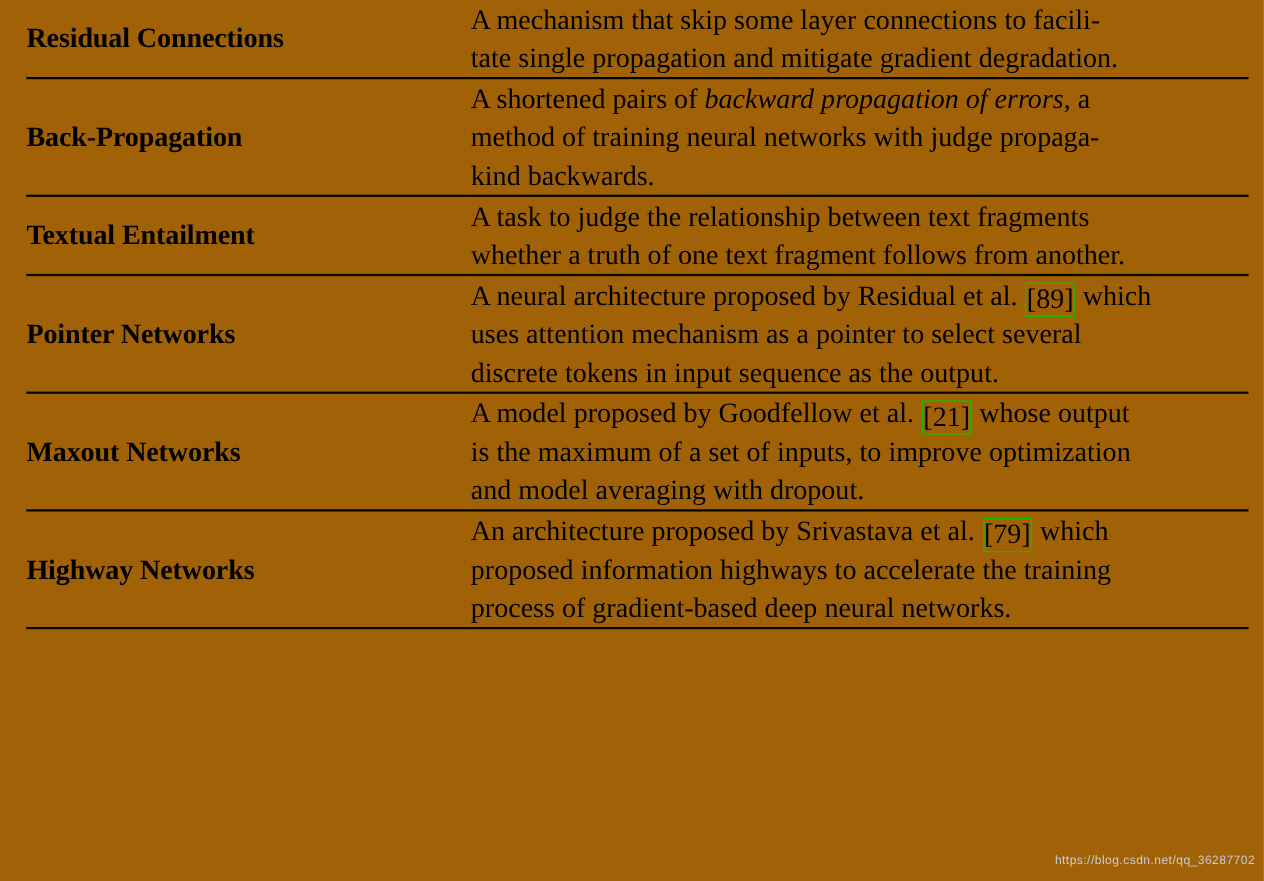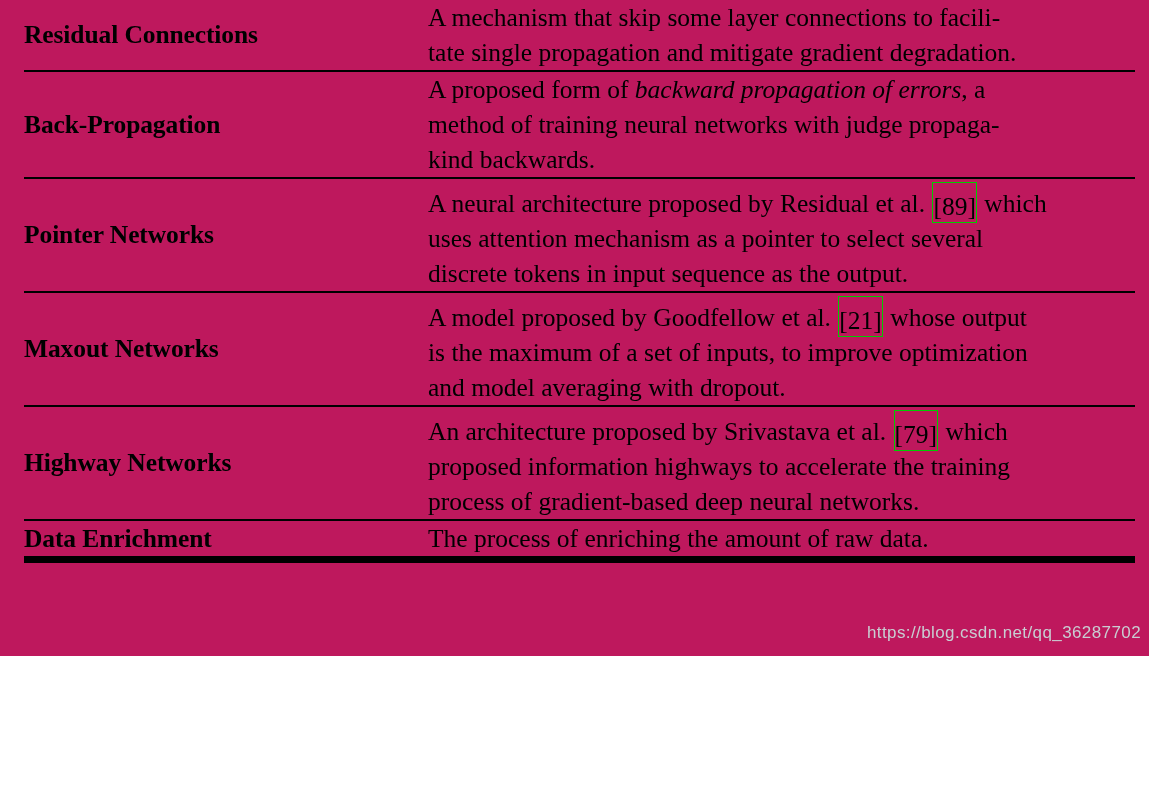--- a/index.html
+++ b/index.html
@@ -9,22 +9,22 @@
     background: #ffffff;
   }
   body {
     font-family: "Liberation Serif", "DejaVu Serif", serif;
     color: #000000;
     -webkit-font-smoothing: antialiased;
   }
   #page {
     position: relative;
     width: 1149px;
-    height: 656px;
-    background: #be185d;
+    height: 801px;
+    background: #a16207;
     overflow: hidden;
     box-sizing: border-box;
   }
   table.glossary {
     width: 1111px;
     margin: 0 0 0 24px;
     border-collapse: collapse;
     table-layout: fixed;
   }
   table.glossary col.c-term  { width: 404px; }
@@ -60,33 +60,33 @@
   .def-inner { display: block; }
   .def-line  { display: block; white-space: nowrap; }
 
   em.it { font-style: italic; }
 
   
   span.cite {
     display: inline-block;
     border: 1.5px solid #00cc00;
     line-height: 1;
-    padding: 11px 0 2px 0;
+    padding: 1px 0 2px 0;
     margin: 0 1px;
     position: relative;
     top: 3px;
   }
 
   
   #watermark {
     position: absolute;
     right: 8px;
     bottom: 13px;
     font-family: "Liberation Sans", "DejaVu Sans", sans-serif;
-    font-size: 17px;
+    font-size: 11px;
     color: #c9cdd2;
     letter-spacing: 0.4px;
     white-space: nowrap;
     pointer-events: none;
     user-select: none;
   }
 </style>
 </head>
 <body>
 
@@ -104,23 +104,32 @@
             <span class="def-inner">
               <span class="def-line"><span>A mechanism that skip some layer connections to facili-</span></span>
               <span class="def-line"><span>tate single propagation and mitigate gradient degradation.</span></span>
             </span>
           </td>
         </tr>
         <tr class="row">
           <td class="term">Back-Propagation</td>
           <td class="def">
             <span class="def-inner">
-              <span class="def-line"><span>A proposed form of </span><em class="it">backward propagation of errors</em><span>, a</span></span>
+              <span class="def-line"><span>A shortened pairs of </span><em class="it">backward propagation of errors</em><span>, a</span></span>
               <span class="def-line"><span>method of training neural networks with judge propaga-</span></span>
               <span class="def-line"><span>kind backwards.</span></span>
+            </span>
+          </td>
+        </tr>
+        <tr class="row">
+          <td class="term">Textual Entailment</td>
+          <td class="def">
+            <span class="def-inner">
+              <span class="def-line"><span>A task to judge the relationship between text fragments</span></span>
+              <span class="def-line"><span>whether a truth of one text fragment follows from another.</span></span>
             </span>
           </td>
         </tr>
         <tr class="row">
           <td class="term">Pointer Networks</td>
           <td class="def">
             <span class="def-inner">
               <span class="def-line"><span>A neural architecture proposed by Residual et al. </span><span class="cite">[89]</span><span> which</span></span>
               <span class="def-line"><span>uses attention mechanism as a pointer to select several</span></span>
               <span class="def-line"><span>discrete tokens in input sequence as the output.</span></span>
@@ -140,26 +149,18 @@
         <tr class="row">
           <td class="term">Highway Networks</td>
           <td class="def">
             <span class="def-inner">
               <span class="def-line"><span>An architecture proposed by Srivastava et al. </span><span class="cite">[79]</span><span> which</span></span>
               <span class="def-line"><span>proposed information highways to accelerate the training</span></span>
               <span class="def-line"><span>process of gradient-based deep neural networks.</span></span>
             </span>
           </td>
         </tr>
-        <tr class="row last">
-          <td class="term">Data Enrichment</td>
-          <td class="def">
-            <span class="def-inner">
-              <span class="def-line"><span>The process of enriching the amount of raw data.</span></span>
-            </span>
-          </td>
-        </tr>
       </tbody>
   </table>
 
   <div id="watermark">https://blog.csdn.net/qq_36287702</div>
 
 </div>
 
 </body></html>

